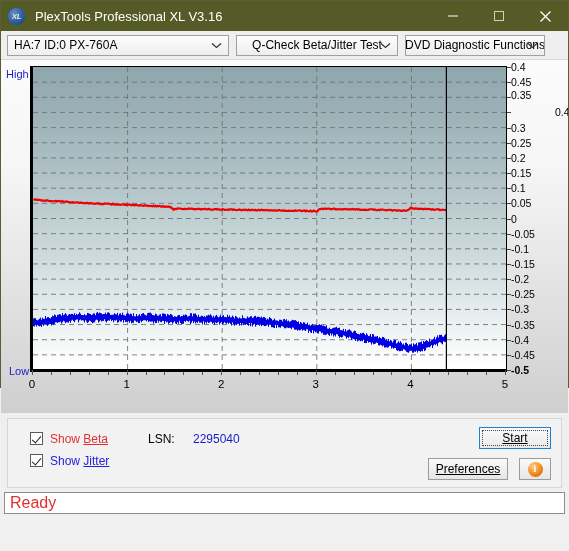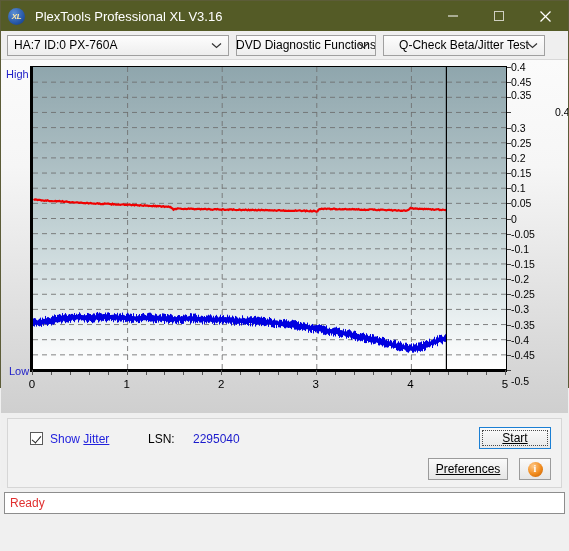--- a/index.html
+++ b/index.html
@@ -307,21 +307,21 @@
     flex: 0 0 auto;
     height: 22px;
     margin: 4px 3px 3px 3px;
     background: #ffffff;
     border: 1px solid #8d8d8d;
     display: flex;
     align-items: center;
     padding-left: 5px;
   }
   .status-text {
-    font-size: 12px;
+    font-size: 16px;
     color: #e03030;
     text-align: center;
   }
 </style>
 <style></style></head>
 <body>
 
 <div class="window">
 
   <div class="titlebar">
@@ -350,30 +350,30 @@
 
   <div class="toolbar">
     <div class="combo drive">
       <span class="cv">HA:7 ID:0  PX-760A</span>
       <span class="arrow">
         <svg width="11" height="7" viewBox="0 0 11 7">
             <polyline points="1,1.5 5.5,5.5 10,1.5" fill="none" stroke="#333" stroke-width="1.2"></polyline>
           </svg>
       </span>
     </div>
-    <div class="combo func">
-      <span class="cv">DVD Diagnostic Functions</span>
+    <div class="combo test">
+      <span class="cv">Q-Check Beta/Jitter Test</span>
       <span class="arrow">
         <svg width="11" height="7" viewBox="0 0 11 7">
             <polyline points="1,1.5 5.5,5.5 10,1.5" fill="none" stroke="#333" stroke-width="1.2"></polyline>
           </svg>
       </span>
     </div>
-    <div class="combo test">
-      <span class="cv">Q-Check Beta/Jitter Test</span>
+    <div class="combo func">
+      <span class="cv">DVD Diagnostic Functions</span>
       <span class="arrow">
         <svg width="11" height="7" viewBox="0 0 11 7">
             <polyline points="1,1.5 5.5,5.5 10,1.5" fill="none" stroke="#333" stroke-width="1.2"></polyline>
           </svg>
       </span>
     </div>
   </div>
 
   <div class="chartpanel">
     <div class="axis-label label-high">High</div>
@@ -861,21 +861,21 @@
         <div class="ylab" style="top: 229.25px;">-0.25</div>
         <div class="ytickmark" style="top: 234.25px;"></div>
         <div class="ylab" style="top: 244.4px;">-0.3</div>
         <div class="ytickmark" style="top: 249.4px;"></div>
         <div class="ylab" style="top: 259.55px;">-0.35</div>
         <div class="ytickmark" style="top: 264.55px;"></div>
         <div class="ylab" style="top: 274.7px;">-0.4</div>
         <div class="ytickmark" style="top: 279.7px;"></div>
         <div class="ylab" style="top: 289.85px;">-0.45</div>
         <div class="ytickmark" style="top: 294.85px;"></div>
-        <div class="ylab" style="top: 316px;">-0.5</div>
+        <div class="ylab" style="top: 305px; font-weight: bold;">-0.5</div>
         <div class="ytickmark" style="top: 310px;"></div>
       </div>
     <div class="xlabels">
         <div class="xtickmark" style="left: 31px; height: 5px; top: -6px;"></div>
         <div class="xtickmark" style="left: 49.92px; height: 3px; top: -4px;"></div>
         <div class="xtickmark" style="left: 68.84px; height: 3px; top: -4px;"></div>
         <div class="xtickmark" style="left: 87.76px; height: 3px; top: -4px;"></div>
         <div class="xtickmark" style="left: 106.68px; height: 3px; top: -4px;"></div>
         <div class="xtickmark" style="left: 125.6px; height: 5px; top: -6px;"></div>
         <div class="xtickmark" style="left: 144.52px; height: 3px; top: -4px;"></div>
@@ -906,20 +906,24 @@
         <div class="xlab" style="left: 504px; top: 2px;">5</div>
       </div>
   </div>
 
   <div class="ctrlwrap">
     <div class="groupbox">
 
       <div class="chk-col">
         <div class="chkrow">
           <span class="chkbox"></span>
+          <span class="chklabel beta">Show&nbsp;<u>Beta</u></span>
+        </div>
+        <div class="chkrow">
+          <span class="chkbox"></span>
           <span class="chklabel jitter">Show&nbsp;<u>Jitter</u></span>
         </div>
       </div>
 
       <div class="lsn-label">LSN:</div>
       <div class="lsn-value">2295040</div>
 
       <div class="btn btn-start">
         <span class="inner-focus"></span>
         <u>Start</u>

